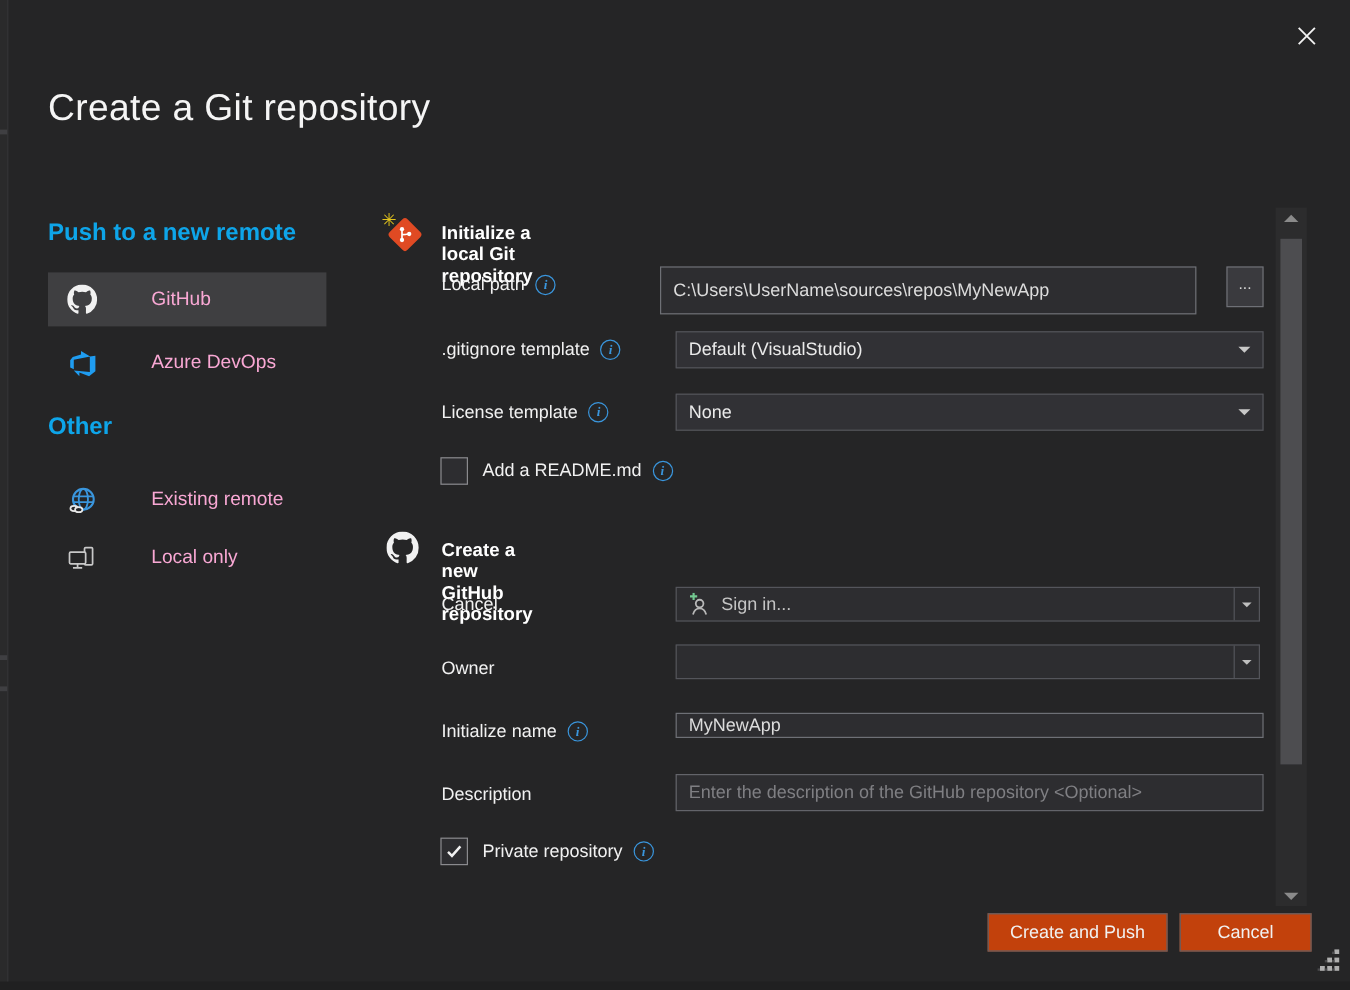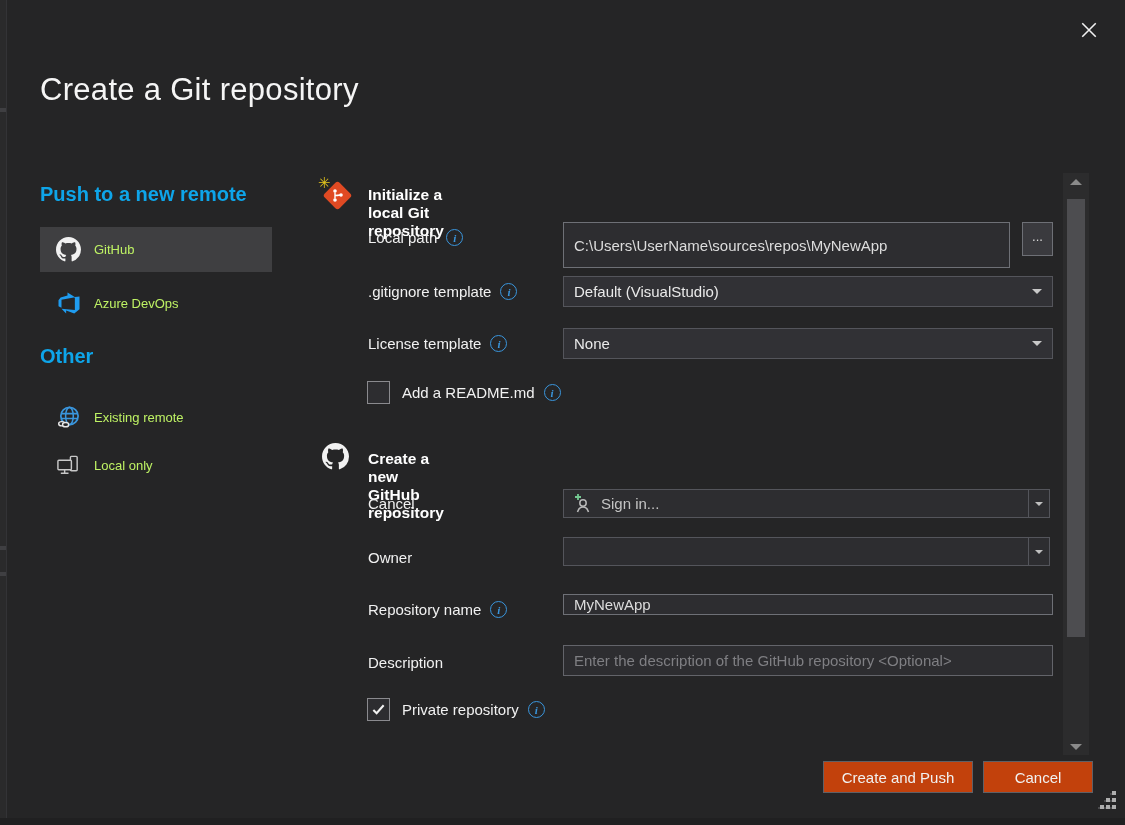--- a/index.html
+++ b/index.html
@@ -22,21 +22,21 @@
   .close-btn svg { width:18px; height:18px; stroke:#f1f1f1; stroke-width:1.4; }
   .page-title { position:absolute; left:40px; top:72px; font-size:31px; font-weight:300;
     color:#f5f5f5; letter-spacing:.3px; }
 
   
   .side-heading { position:absolute; left:40px; font-size:20px; font-weight:700; color:#0ea5e9; }
   .side-item { position:absolute; left:40px; width:232px; height:42px;
     display:flex; align-items:center; gap:13px; padding-left:16px; cursor:pointer; }
   .side-item.selected { background:#3f3f41; height:45px; }
   .side-item .icon { width:25px; height:25px; display:flex; align-items:center; justify-content:center; flex:none; }
-  .side-item .lbl { font-size:13px; color:#bef264; white-space:nowrap; }
+  .side-item .lbl { font-size:16px; color:#f9a8d4; white-space:nowrap;margin-left:32px; }
   .sec-heading { position:absolute; left:368px; font-size:15.5px; font-weight:bold; color:#ffffff; }
 
   
   .f-label { position:absolute; left:368px; font-size:15px; color:#f1f1f1; display:flex; align-items:center; gap:9px; }
   .info-i { width:17px; height:17px; border:1.5px solid #3a96dd; border-radius:50%;
     color:#3a96dd; font-size:11px; font-weight:bold; display:inline-flex;
     align-items:center; justify-content:center; font-family:"Liberation Serif",serif; font-style:italic; cursor:pointer; }
 
   
   .txt { position:absolute; background:#2d2d30; border:1px solid #6e7076; color:#dcdcdc;
@@ -159,21 +159,21 @@
       <circle cx="12" cy="8" r="1.8" fill="#fff"></circle>
       <path d="M6 5.5 V11.5 M6 8.5 Q9 8.5 11 8" stroke="#fff" stroke-width="1.4" fill="none"></path>
     </svg>
     <div class="sec-heading" style="top:6px;">Initialize a local Git repository</div>
   </div>
 
   <div class="f-label" style="top:229px;">
     <span>Local path</span>
     <span class="info-i">i</span>
   </div>
-  <input class="txt" style="left: 563px; top: 222px; width: 447px; height: 46px;" value="C:\Users\UserName\sources\repos\MyNewApp">
+  <input class="txt" style="left: 550px; top: 222px; width: 447px; height: 40px;" value="C:\Users\UserName\sources\repos\MyNewApp">
   <div class="browse-btn" style="top:222px;">...</div>
 
   <div class="f-label" style="top:283px;">
     <span>.gitignore template</span>
     <span class="info-i">i</span>
   </div>
   <div class="dd" style="top:276px;">
     <span class="val">Default (VisualStudio)</span>
     <span class="caret"></span>
   </div>
@@ -227,21 +227,21 @@
   <div class="combo" style="top:537px;">
     <div class="body">
       <span class="signin-txt"></span>
     </div>
     <div class="caret-cell">
       <span class="caret" style="border-top-color:#bfbfbf; border-top-width:4px; border-left-width:4.5px; border-right-width:4.5px;"></span>
     </div>
   </div>
 
   <div class="f-label" style="top:601px;">
-    <span>Repository name</span>
+    <span>Initialize name</span>
     <span class="info-i">i</span>
   </div>
   <input class="txt" style="left: 563px; top: 594px; width: 490px; height: 21px;" value="MyNewApp">
 
   <div class="f-label" style="top:654px;">
     <span>Description</span>
   </div>
   <input class="txt" style="left: 563px; top: 645px; width: 490px; height: 31px; border-color: rgb(99, 100, 106);" placeholder="Enter the description of the GitHub repository &lt;Optional&gt;">
 
   <div class="chk-row" style="top:698px;">

